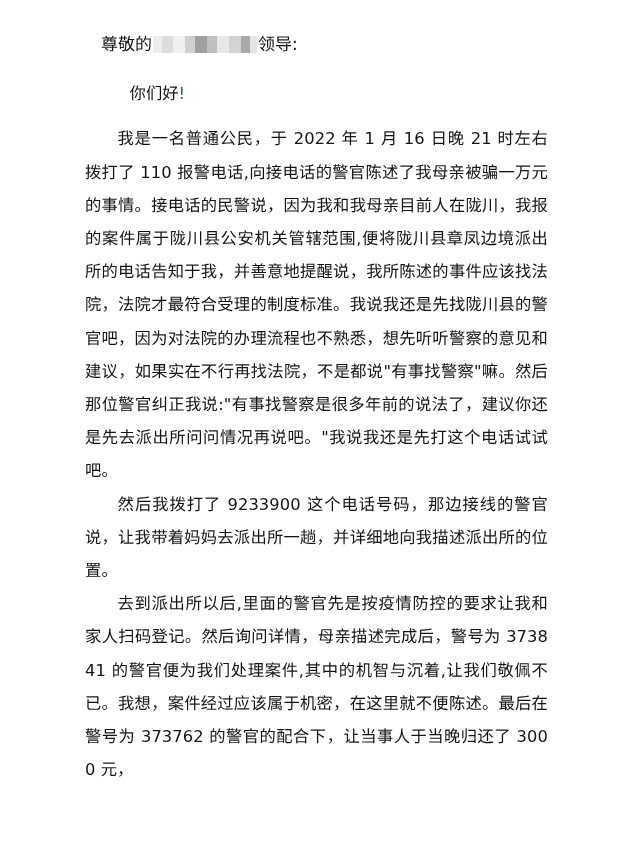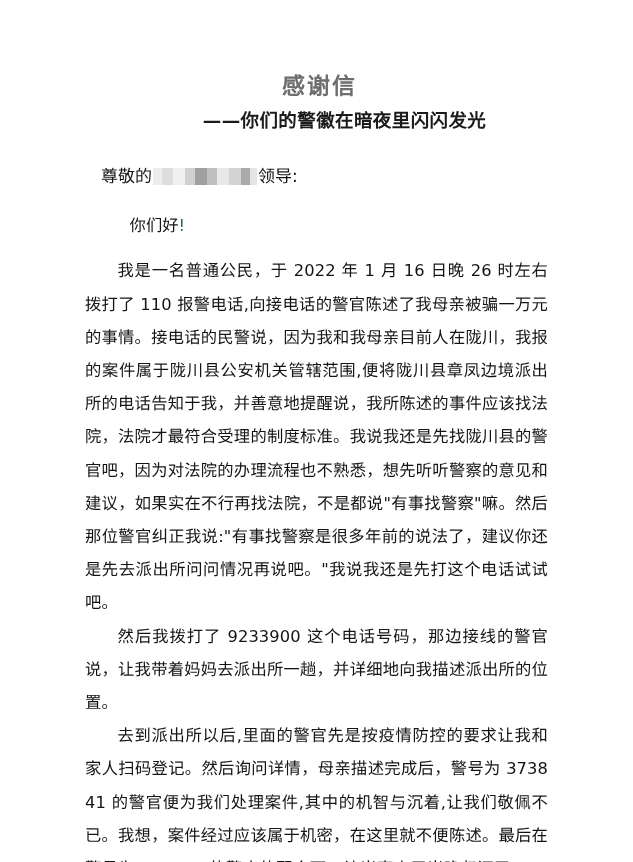--- a/index.html
+++ b/index.html
@@ -124,37 +124,31 @@
         #dddddd 70px, #dddddd 82px,
         #b0b0b0 82px, #b0b0b0 93px,
         #efefef 93px, #efefef 104px);
   }
 </style>
 </head>
 <body>
 
 <div id="page">
 
-  <div class="title-block">
-    <h1 class="doc-title">感谢信</h1>
-    <div class="subtitle-row">
-      <span class="doc-subtitle">——你们的警徽在暗夜里闪闪发光</span>
-    </div>
-  </div>
 
   <div class="body-block">
 
     <p class="salutation">
       <span>尊敬的</span><span class="redaction"><span class="mosaic-row r1"></span><span class="mosaic-row r2"></span></span><span>领导:</span>
     </p>
 
     <p class="greeting">
       <span>你们好</span><span class="bang">!</span>
     </p>
 
-    <p class="para indent">我是一名普通公民，于 2022 年 1 月 16 日晚 26 时左右拨打了 110 报警电话,向接电话的警官陈述了我母亲被骗一万元的事情。接电话的民警说，因为我和我母亲目前人在陇川，我报的案件属于陇川县公安机关管辖范围,便将陇川县章凤边境派出所的电话告知于我，并善意地提醒说，我所陈述的事件应该找法院，法院才最符合受理的制度标准。我说我还是先找陇川县的警官吧，因为对法院的办理流程也不熟悉，想先听听警察的意见和建议，如果实在不行再找法院，不是都说"有事找警察"嘛。然后那位警官纠正我说:"有事找警察是很多年前的说法了，建议你还是先去派出所问问情况再说吧。"我说我还是先打这个电话试试吧。</p>
+    <p class="para indent">我是一名普通公民，于 2022 年 1 月 16 日晚 21 时左右拨打了 110 报警电话,向接电话的警官陈述了我母亲被骗一万元的事情。接电话的民警说，因为我和我母亲目前人在陇川，我报的案件属于陇川县公安机关管辖范围,便将陇川县章凤边境派出所的电话告知于我，并善意地提醒说，我所陈述的事件应该找法院，法院才最符合受理的制度标准。我说我还是先找陇川县的警官吧，因为对法院的办理流程也不熟悉，想先听听警察的意见和建议，如果实在不行再找法院，不是都说"有事找警察"嘛。然后那位警官纠正我说:"有事找警察是很多年前的说法了，建议你还是先去派出所问问情况再说吧。"我说我还是先打这个电话试试吧。</p>
 
     <p class="para indent">然后我拨打了 9233900 这个电话号码，那边接线的警官说，让我带着妈妈去派出所一趟，并详细地向我描述派出所的位置。</p>
 
     <p class="para indent">去到派出所以后,里面的警官先是按疫情防控的要求让我和家人扫码登记。然后询问详情，母亲描述完成后，警号为 373841 的警官便为我们处理案件,其中的机智与沉着,让我们敬佩不已。我想，案件经过应该属于机密，在这里就不便陈述。最后在警号为 373762 的警官的配合下，让当事人于当晚归还了 3000 元，</p>
 
   </div>
 </div>
 
 </body></html>

